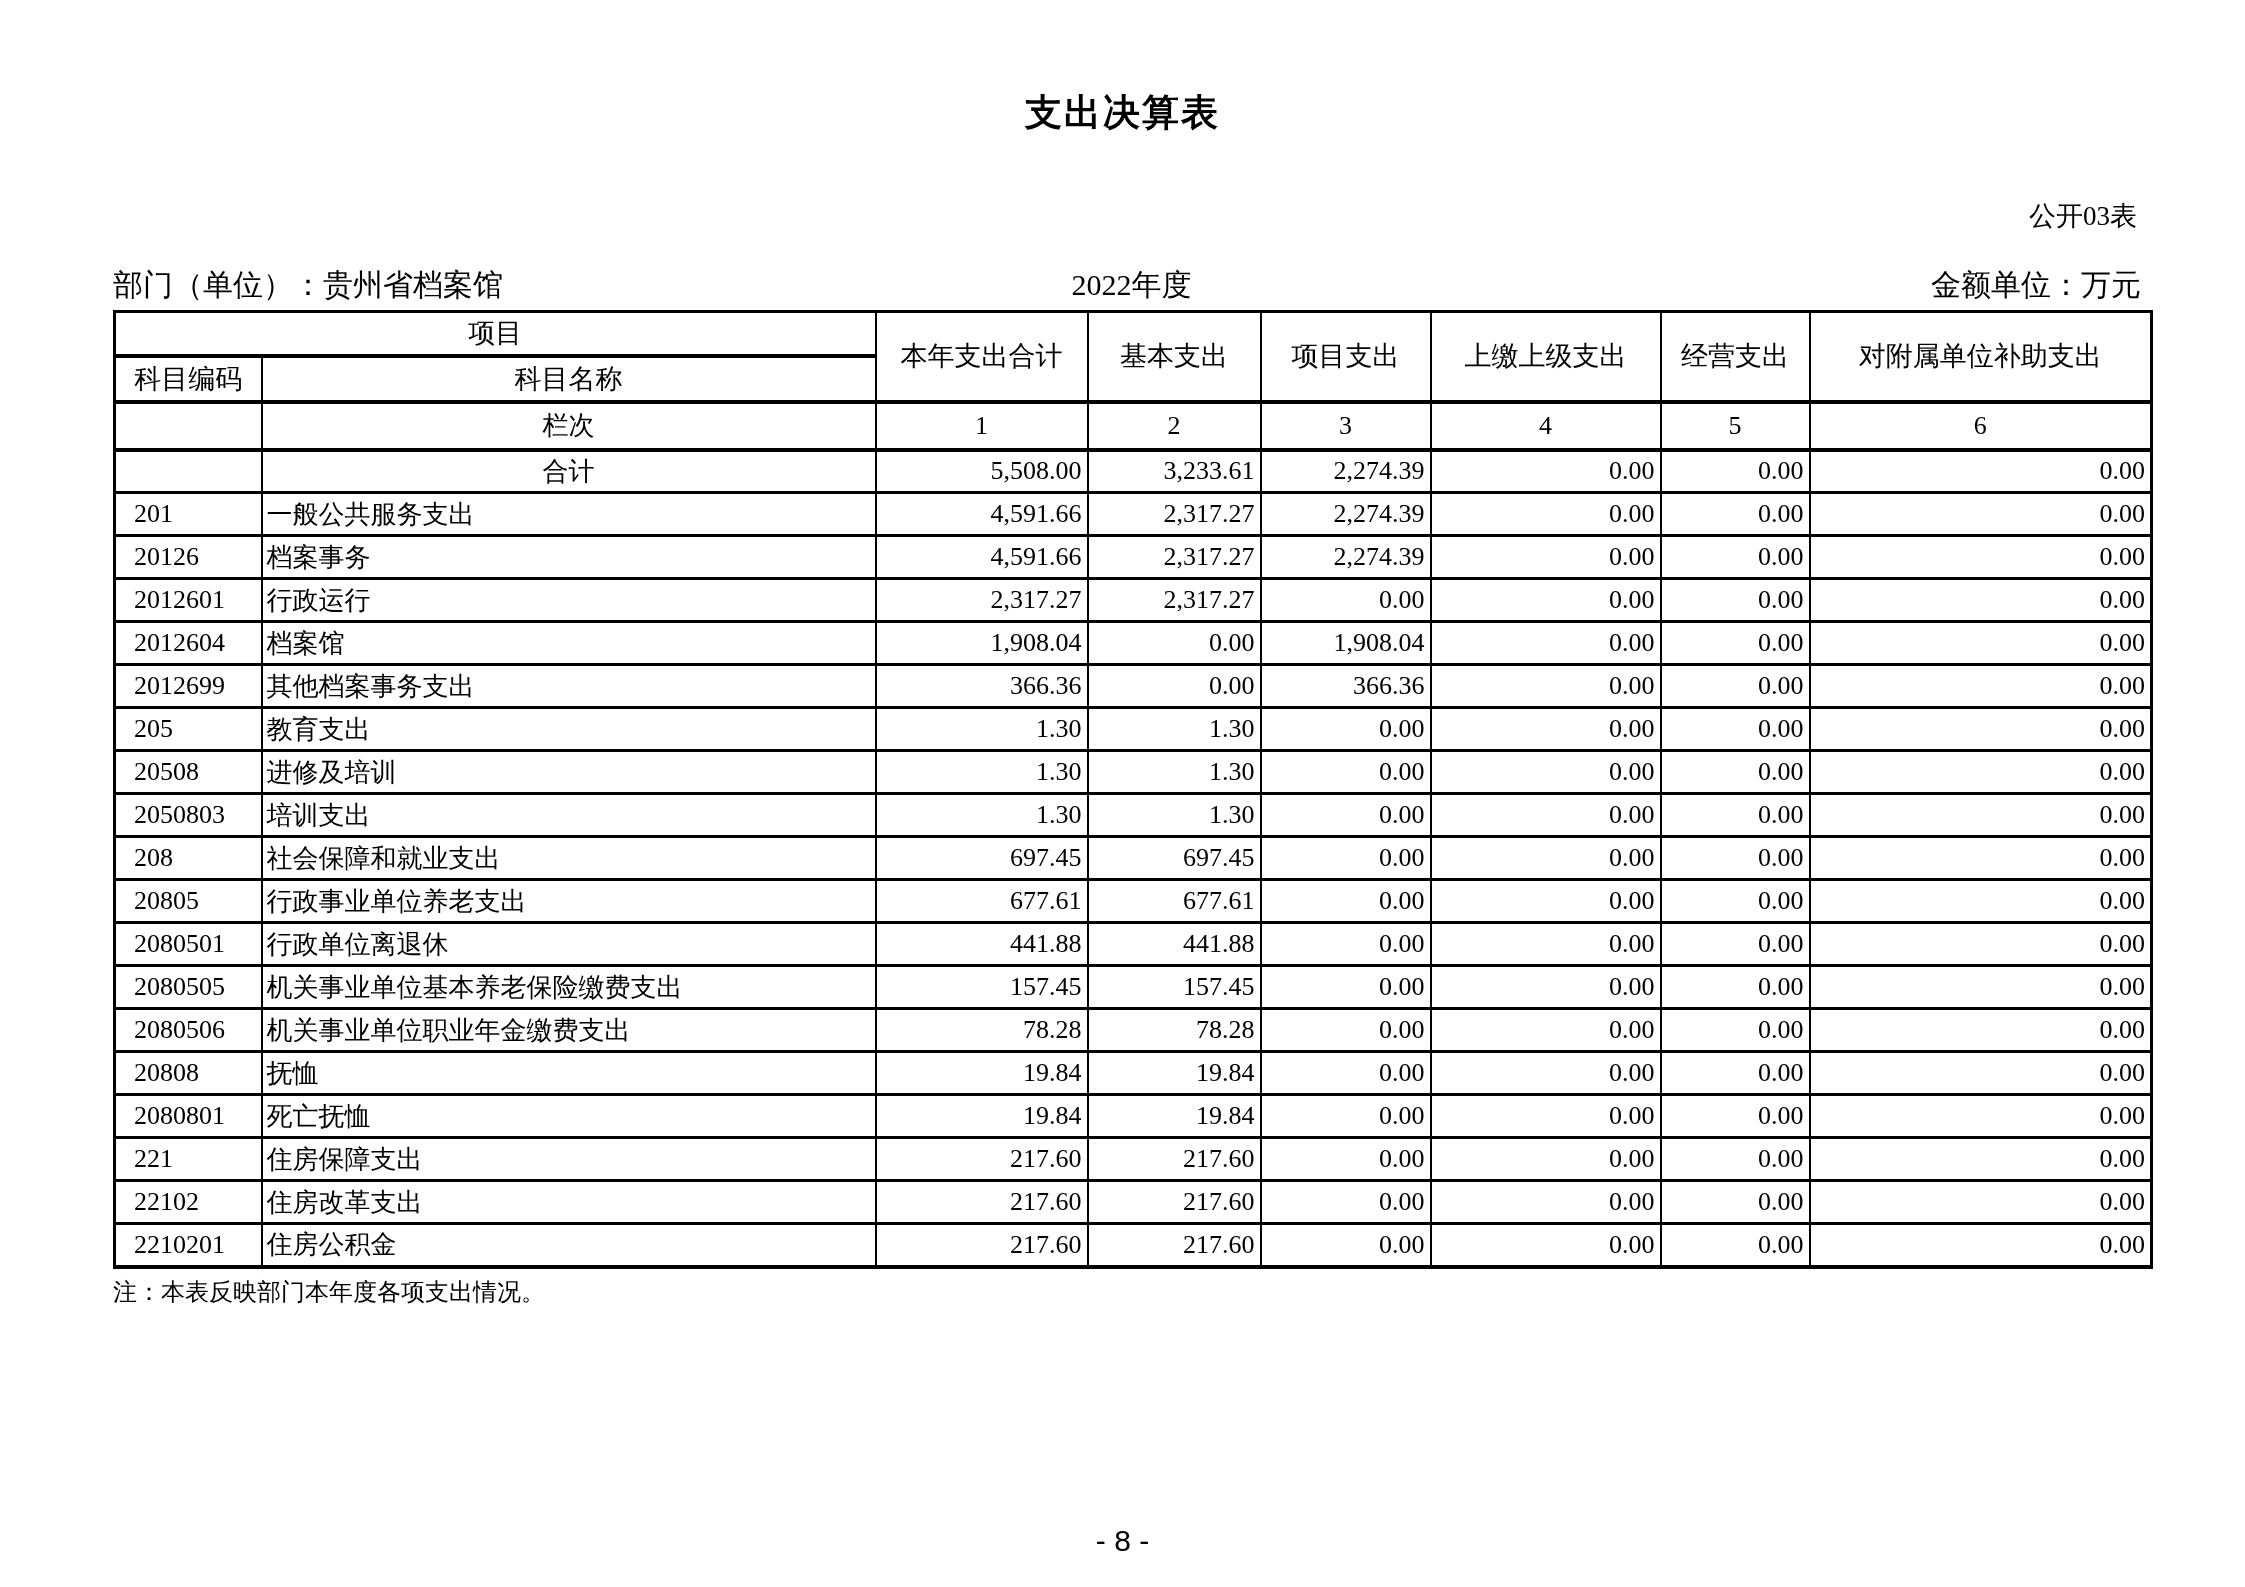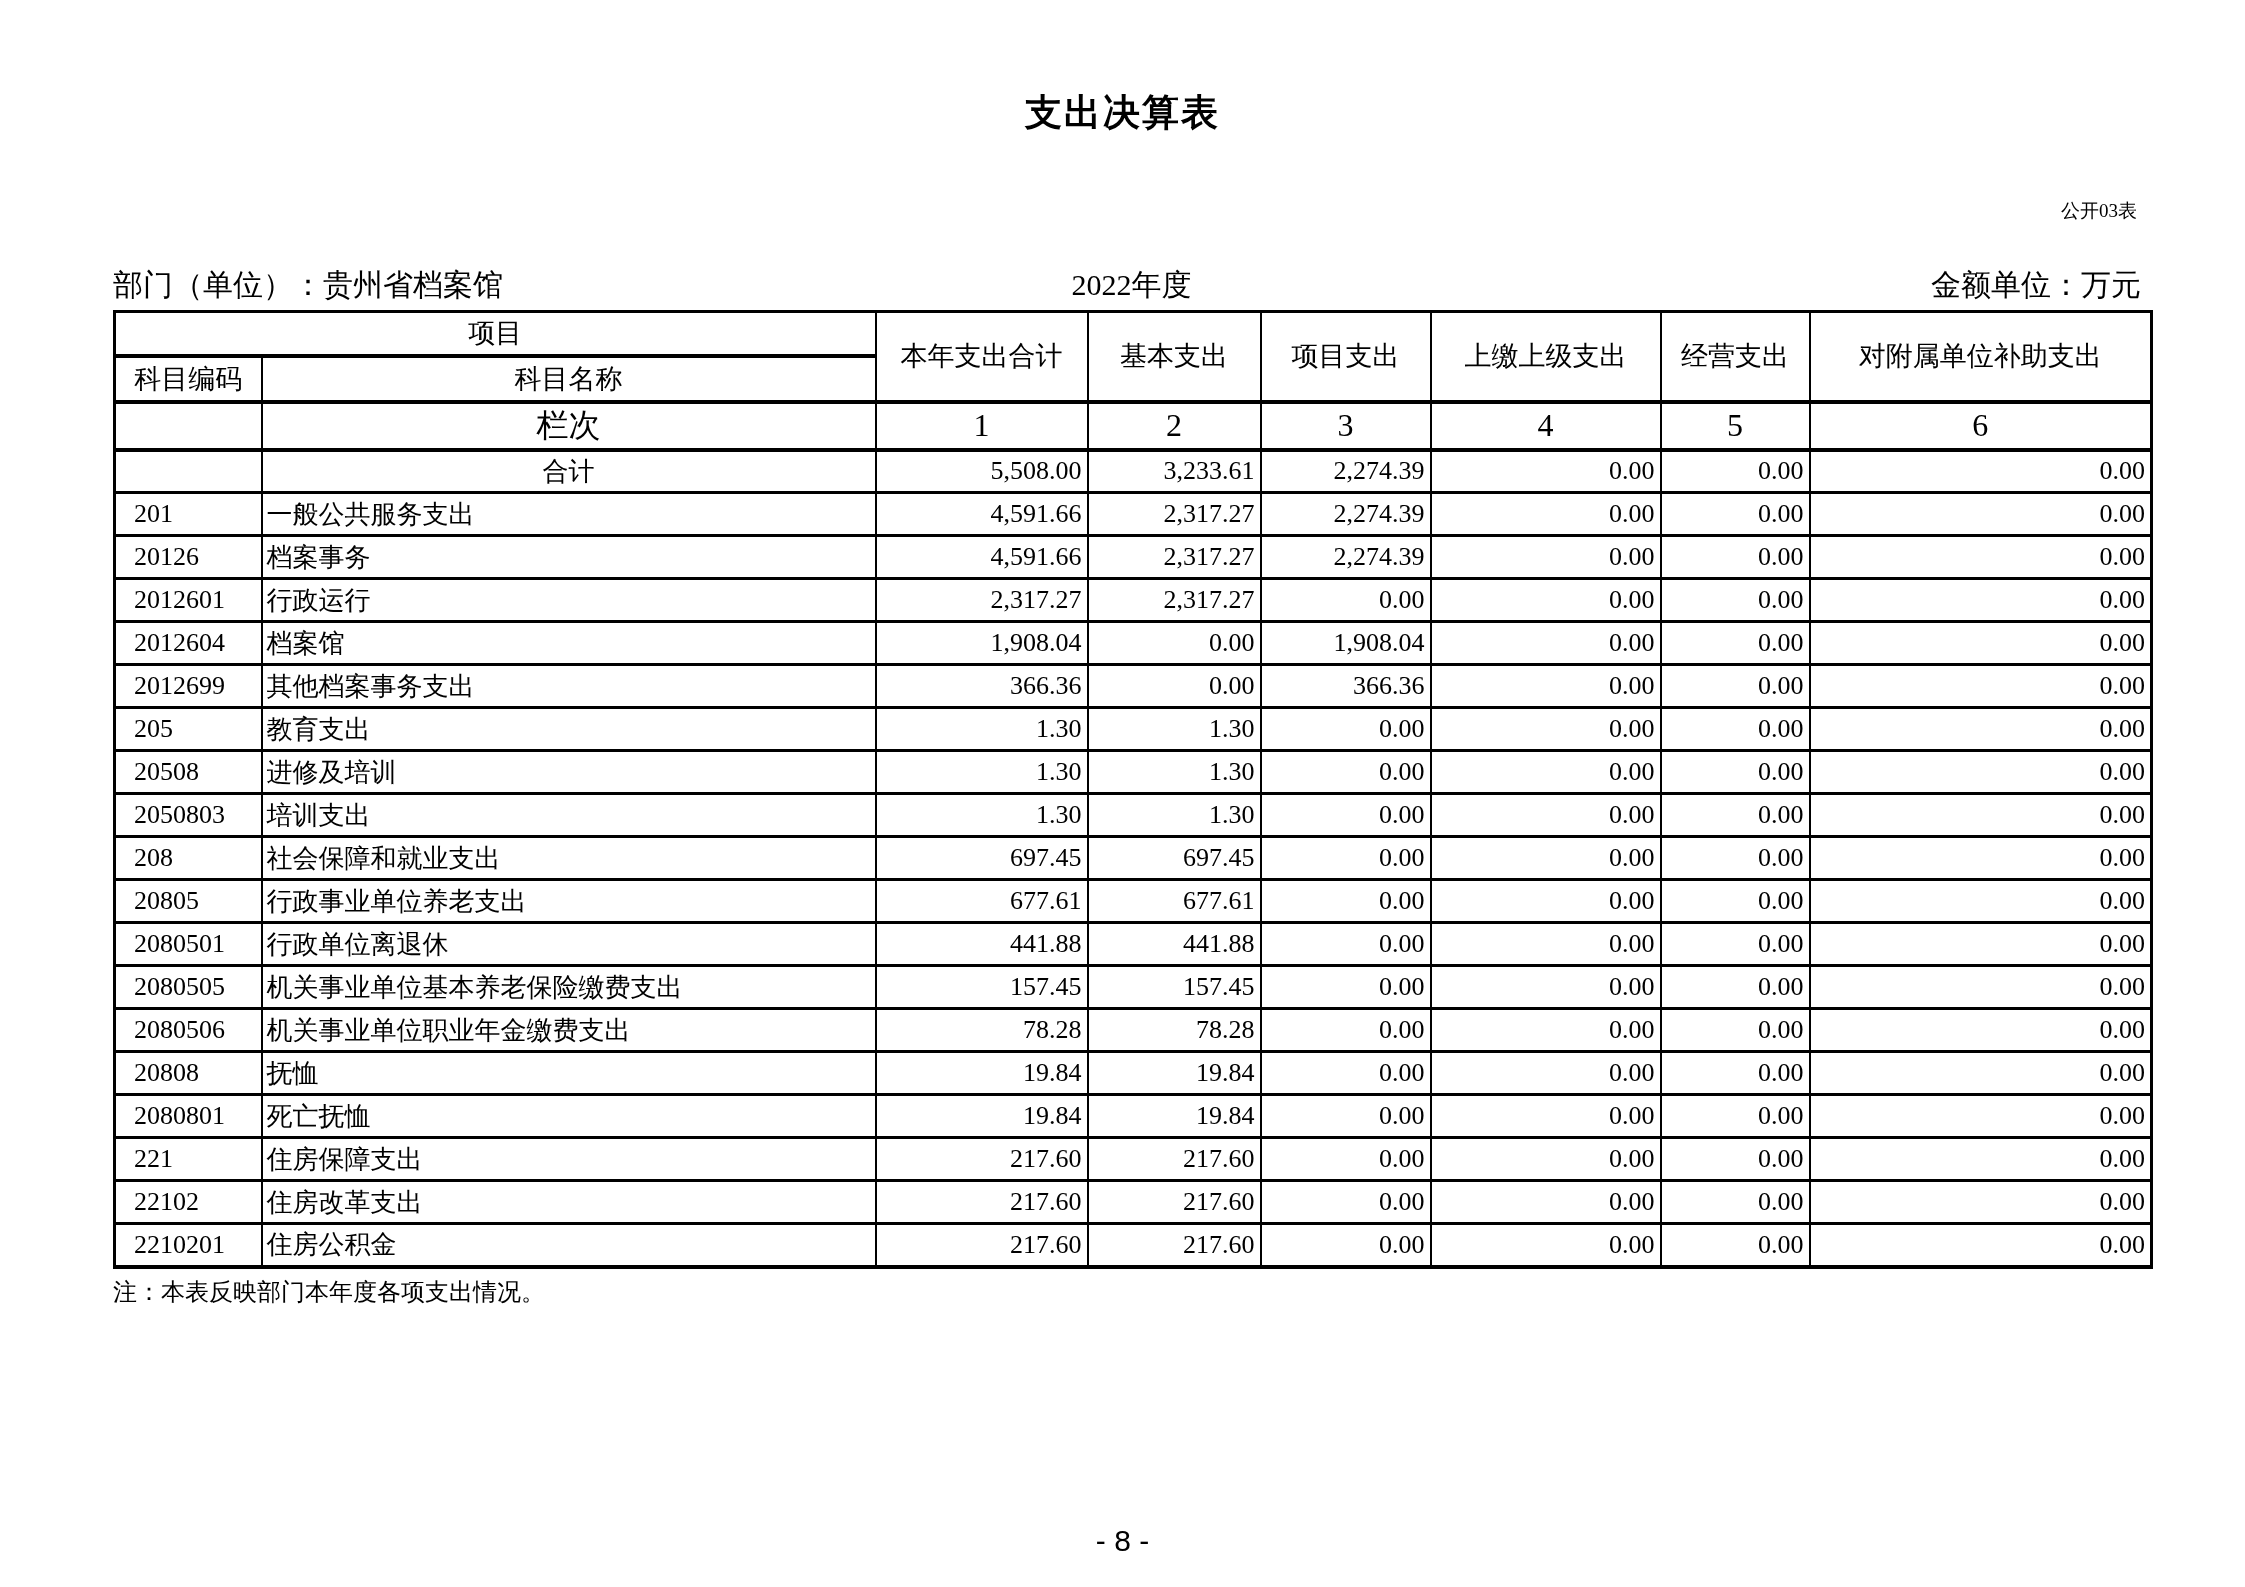--- a/index.html
+++ b/index.html
@@ -22,21 +22,21 @@
     text-align: center;
     font-size: 37px;
     font-weight: bold;
     letter-spacing: 2px;
     margin: 0;
   }
   .table-code {
     position: absolute;
     top: 198px;
     right: 108px;
-    font-size: 19px;
+    font-size: 27px;
   }
   .meta-row {
     position: absolute;
     top: 266px;
     left: 113px;
     width: 2037px;
     height: 40px;
     font-size: 30px;
   }
   .meta-left  { position: absolute; left: 0; bottom: 0; }
@@ -63,21 +63,21 @@
     overflow: hidden;
     white-space: nowrap;
   }
   .fin-table thead th { font-size: 27px; text-align: center; }
   tr.h1 { height: 44px; }
   tr.h2 { height: 46px; }
   tr.h3 { height: 48px; }
   tr.h1 th.group { border-bottom-width: 4px; margin-top: 12px; }
   tr.h1 th.span  { border-bottom-width: 4px; }
   tr.h2 th       { border-bottom-width: 4px; }
-  tr.h3 td       { border-bottom-width: 4px; font-size: 32px; text-align: center; }
+  tr.h3 td       { border-bottom-width: 4px; font-size: 26px; text-align: center; }
   .fin-table tbody tr { height: 43px; }
   .fin-table tbody td { font-size: 26px; }
   td.cell-code { text-align: left; padding-left: 18px; }
   td.cell-name { text-align: left; padding-left: 4px; }
   td.cell-num  { text-align: right; padding-right: 5px; }
   tr.total-row td.cell-name { text-align: center; padding-left: 0; margin-top: 16px; }
 
   .table-note {
     position: absolute;
     top: 1276px;

